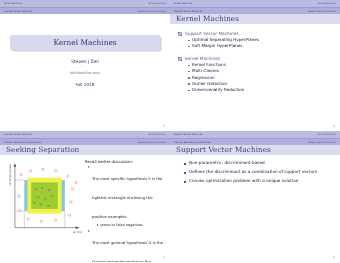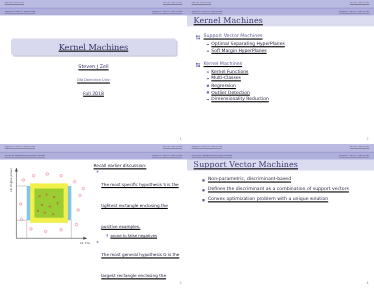--- a/index.html
+++ b/index.html
@@ -3,21 +3,21 @@
 <meta charset="utf-8">
 <style>
   html,body{margin:0;padding:0;background:#ffffff;}
   body{width:340px;height:263px;overflow:hidden;
        font-family:"DejaVu Sans","Liberation Sans",sans-serif;}
 
   .grid{display:grid;grid-template-columns:170px 170px;
         grid-template-rows:131px 131px;width:340px;height:262px;}
 
   .slide{position:relative;background:#ffffff;overflow:hidden;
-         box-sizing:border-box;padding:0;text-decoration:underline;}
+         box-sizing:border-box;padding:0;}
 
   
   .hdr{height:13px;background:#b8b9e0;position:relative;display:block;}
   .hdr-top{height:6.5px;background:#babbe2;display:flex;
            justify-content:space-between;align-items:center;
            padding:0 4px;box-sizing:border-box;}
   .hdr-bot{height:6.5px;background:#aeafdb;display:flex;
            justify-content:space-between;align-items:center;
            padding:0 4px;box-sizing:border-box;}
   .hdr-txt{font-size:2.1px;color:#3b3b6e;letter-spacing:.1px;
@@ -190,20 +190,23 @@
     <div class="hdr">
       <div class="hdr-top">
         <span class="hdr-txt">Support Vector Machines</span>
         <span class="hdr-txt r">Kernel Machines</span>
       </div>
       <div class="hdr-line"></div>
       <div class="hdr-bot">
         <span class="hdr-txt">Optimal Separating HyperPlanes</span>
         <span class="hdr-txt r">Support Vector Machines</span>
       </div>
+    </div>
+    <div class="title-band">
+      <span class="t">Seeking Separation</span>
     </div>
 
     <div class="two">
 
       <div class="col-fig">
         <svg class="fig" viewBox="0 0 100 100">
 
           <line x1="14" y1="6" x2="14" y2="88" stroke="#444" stroke-width="0.7"></line>
           <line x1="14" y1="88" x2="96" y2="88" stroke="#444" stroke-width="0.7"></line>
           <polygon points="96,88 92,86.3 92,89.7" fill="#444"></polygon>

